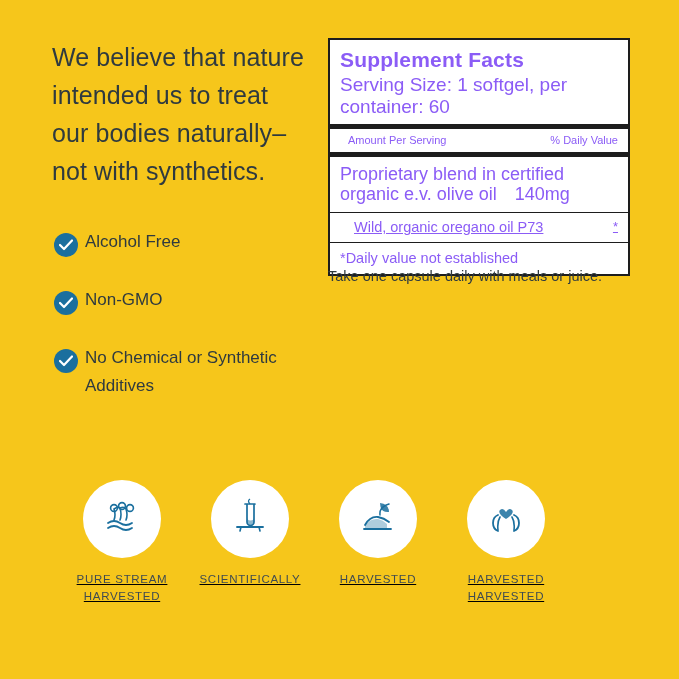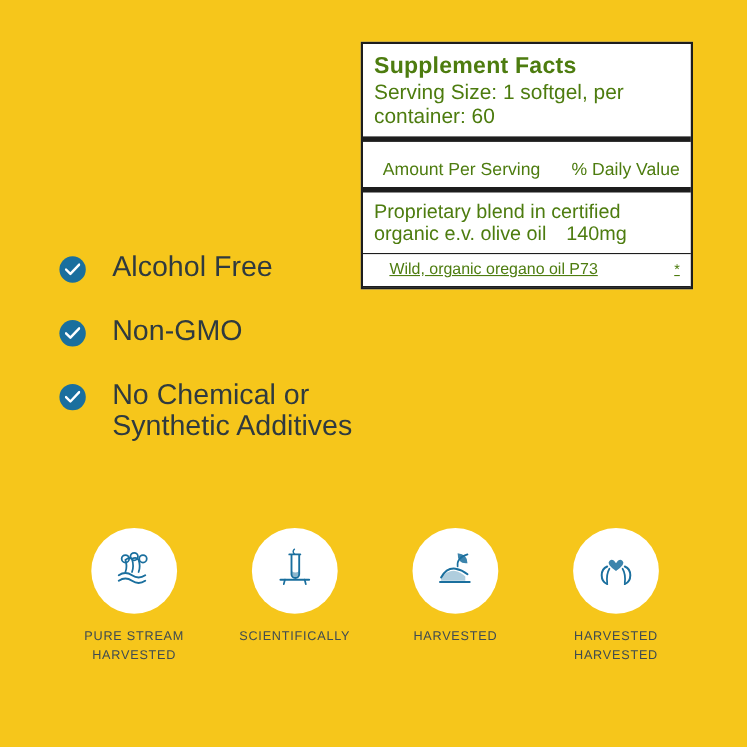--- a/index.html
+++ b/index.html
@@ -51,55 +51,55 @@
     flex: 0 0 auto;
     width: 24px;
     height: 24px;
     border-radius: 50%;
     background: #1a6f9e;
     position: relative;
     margin-top: 5px;
   }
   .check svg { position: absolute; left: 5px; top: 6px; }
   .bullet-label {
-    margin-left: 24px;
+    margin-left: 7px;
     color: #2f3a3f;
-    font-size: 26px;
+    font-size: 17px;
     line-height: 28px;
     max-width: 230px;
   }
 
   
   .sf-panel {
     position: absolute;
     left: 328px;
     top: 38px;
     width: 302px;
     background: #ffffff;
     border: 2px solid #1d1d1d;
     box-sizing: border-box;
-    color: #4d7c0f;
+    color: #8b5cf6;
   }
   .sf-title {
     font-size: 21px;
     font-weight: bold;
     padding: 8px 10px 2px 10px;
     letter-spacing: 0.2px;
   }
   .sf-serving {
     font-size: 19px;
     padding: 0 10px 6px 10px;
   }
   .sf-rule-thick { border-top: 5px solid #1d1d1d; }
   .sf-rule-thin { border-top: 1px solid #1d1d1d; }
   .sf-amount {
     display: flex;
     justify-content: space-between;
-    font-size: 16px;
-    padding: 17px 10px 6px 18px;
+    font-size: 11px;
+    padding: 5px 10px 6px 18px;
     text-align: center;
   }
   .sf-blend {
     font-size: 18px;
     padding: 7px 10px 8px 10px;
     line-height: 20px;
   }
   .sf-blend .amt { margin-left: 18px; }
   .sf-ingredient {
     display: flex;
@@ -122,21 +122,22 @@
     font-size: 14.5px;
   }
 
   
   .badges {
     position: absolute;
     left: 58px;
     top: 480px;
     width: 566px;
     display: flex;
-    justify-content: space-between;
+    justify-content: flex-start;
+    text-decoration: underline;
   }
   .badge {
     width: 128px;
     text-align: center;
   }
   .badge-circle {
     width: 78px;
     height: 78px;
     margin: 0 auto;
     border-radius: 50%;
@@ -152,20 +153,26 @@
     line-height: 17px;
     letter-spacing: 0.7px;
   }
   .badge-label .ln { display: block; }
 </style>
 </head>
 <body>
 
 <div class="page">
 
+  <div class="headline">
+    <span class="ln">We believe that nature</span>
+    <span class="ln">intended us to treat</span>
+    <span class="ln">our bodies naturally–</span>
+    <span class="ln">not with synthetics.</span>
+  </div>
 
   <div class="bullets">
 
     <div class="bullet-row">
       <span class="check">
         <svg width="14" height="12" viewBox="0 0 14 12">
             <path d="M1 6 L5 10 L13 1.5" stroke="#ffffff" stroke-width="2.2" fill="none" stroke-linecap="round" stroke-linejoin="round"></path>
           </svg>
       </span>
       <span class="bullet-label">Alcohol Free</span>
@@ -206,22 +213,24 @@
       <span>Proprietary blend in certified organic e.v. olive oil</span><span class="amt">140mg</span>
     </div>
 
     <div class="sf-rule-thin"></div>
     <div class="sf-ingredient">
       <span>Wild, organic oregano oil P73</span>
       <span class="star">*</span>
     </div>
 
     <div class="sf-rule-thin"></div>
+    <div class="sf-footnote">*Daily value not established</div>
   </div>
 
+  <div class="sf-directions">Take one capsule daily with meals or juice.</div>
 
   <div class="badges">
 
     <div class="badge">
       <div class="badge-circle">
         <span>
           <svg width="44" height="44" viewBox="0 0 44 44">
             <path d="M14 14 q2 6 0 11 M20 13 q2 7 0 12 M14 14 q4 -3 6 -1 M20 13 q4 -2 6 1 M26 14 q2 6 0 11" stroke="#1a6f9e" stroke-width="1.6" fill="none" stroke-linecap="round"></path>
             <circle cx="14" cy="13" r="3.4" fill="none" stroke="#1a6f9e" stroke-width="1.6"></circle>
             <circle cx="22" cy="11" r="3.4" fill="none" stroke="#1a6f9e" stroke-width="1.6"></circle>

